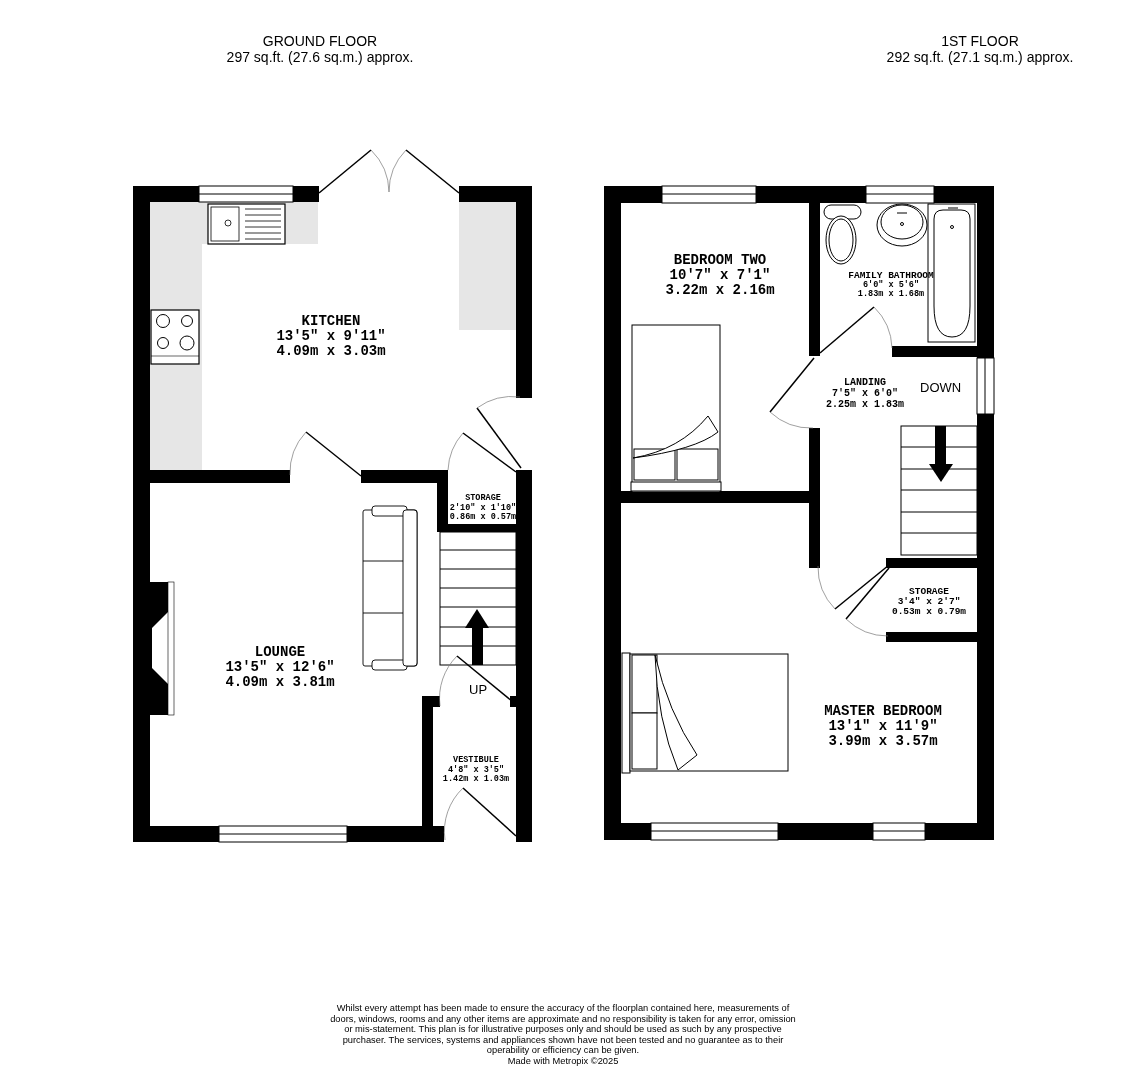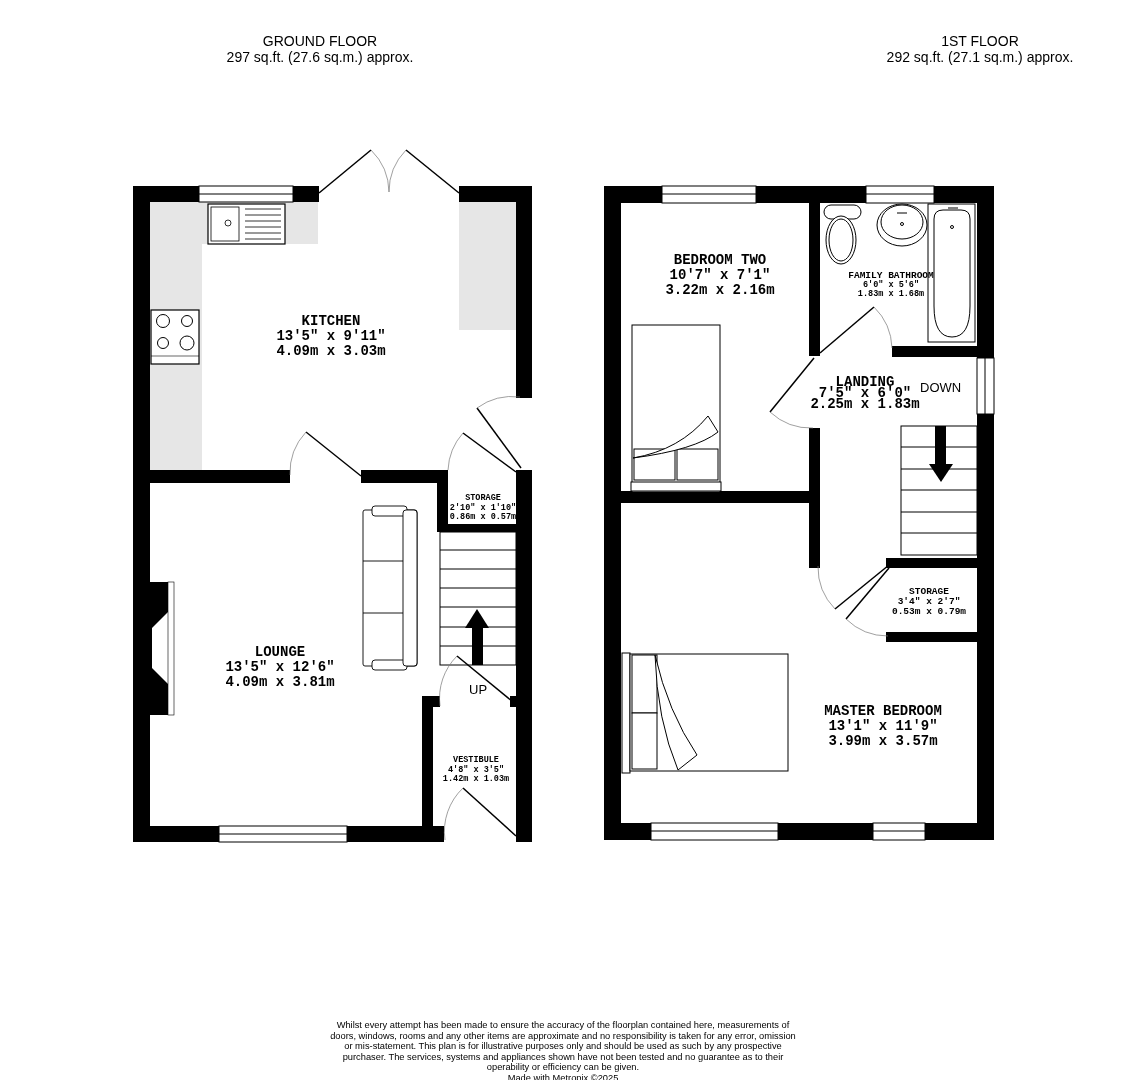--- a/index.html
+++ b/index.html
@@ -6,21 +6,21 @@
   body { width: 1126px; height: 1080px; position: relative; overflow: hidden; font-family: "Liberation Sans", sans-serif; color: #000; }
   .floor-title { position: absolute; text-align: center; font-size: 14px; line-height: 16px; }
   .floor-title div { white-space: nowrap; }
   svg.plan { position: absolute; left: 0; top: 0; }
   .room-label { position: absolute; text-align: center; font-weight: bold; white-space: nowrap; transform: translateX(-50%); font-family: Liberation Mono, monospace; }
   .room-label.lg { font-size: 14px; line-height: 15px; }
   .room-label.sm { font-size: 8.5px; line-height: 9.5px; }
   .stair-label { position: absolute; font-size: 13px; }
   .footer { position: absolute; left: 0; width: 1126px; top: 999px; text-align: center; }
   .footer .total { font-size: 12.5px; line-height: 16px; }
-  .footer .disclaimer { font-size: 9.3px; line-height: 10.6px; width: 470px; margin: 21px auto 0; }
+  .footer .disclaimer { font-size: 9.3px; line-height: 10.6px; width: 470px; margin: 4px auto 0; }
 </style>
 </head>
 <body>
 
 <div class="floor-title" style="left:170px; top:33px; width:300px;">
   <div>GROUND FLOOR</div>
   <div>297 sq.ft. (27.6 sq.m.) approx.</div>
 </div>
 <div class="floor-title" style="left:830px; top:33px; width:300px;">
   <div>1ST FLOOR</div>
@@ -274,21 +274,21 @@
 <div class="room-label lg" style="left:720px; top:253px;">
   <div>BEDROOM TWO</div>
   <div>10'7"  x 7'1"</div>
   <div>3.22m  x 2.16m</div>
 </div>
 <div class="room-label sm" style="left:891px; top:271px;">
   <div style="font-size:9.5px;">FAMILY BATHROOM</div>
   <div>6'0"  x 5'6"</div>
   <div>1.83m  x 1.68m</div>
 </div>
-<div class="room-label" style="left:865px; top:377px; font-size:14px; line-height:11px;">
+<div class="room-label" style="left:865px; top:377px; font-size:10px; line-height:11px;">
   <div>LANDING</div>
   <div>7'5"  x 6'0"</div>
   <div>2.25m  x 1.83m</div>
 </div>
 <div class="stair-label" style="left:920px; top:380px;">DOWN</div>
 <div class="room-label" style="left:929px; top:587px; font-size:9.5px; line-height:10px;">
   <div>STORAGE</div>
   <div>3'4"  x 2'7"</div>
   <div>0.53m  x 0.79m</div>
 </div>

